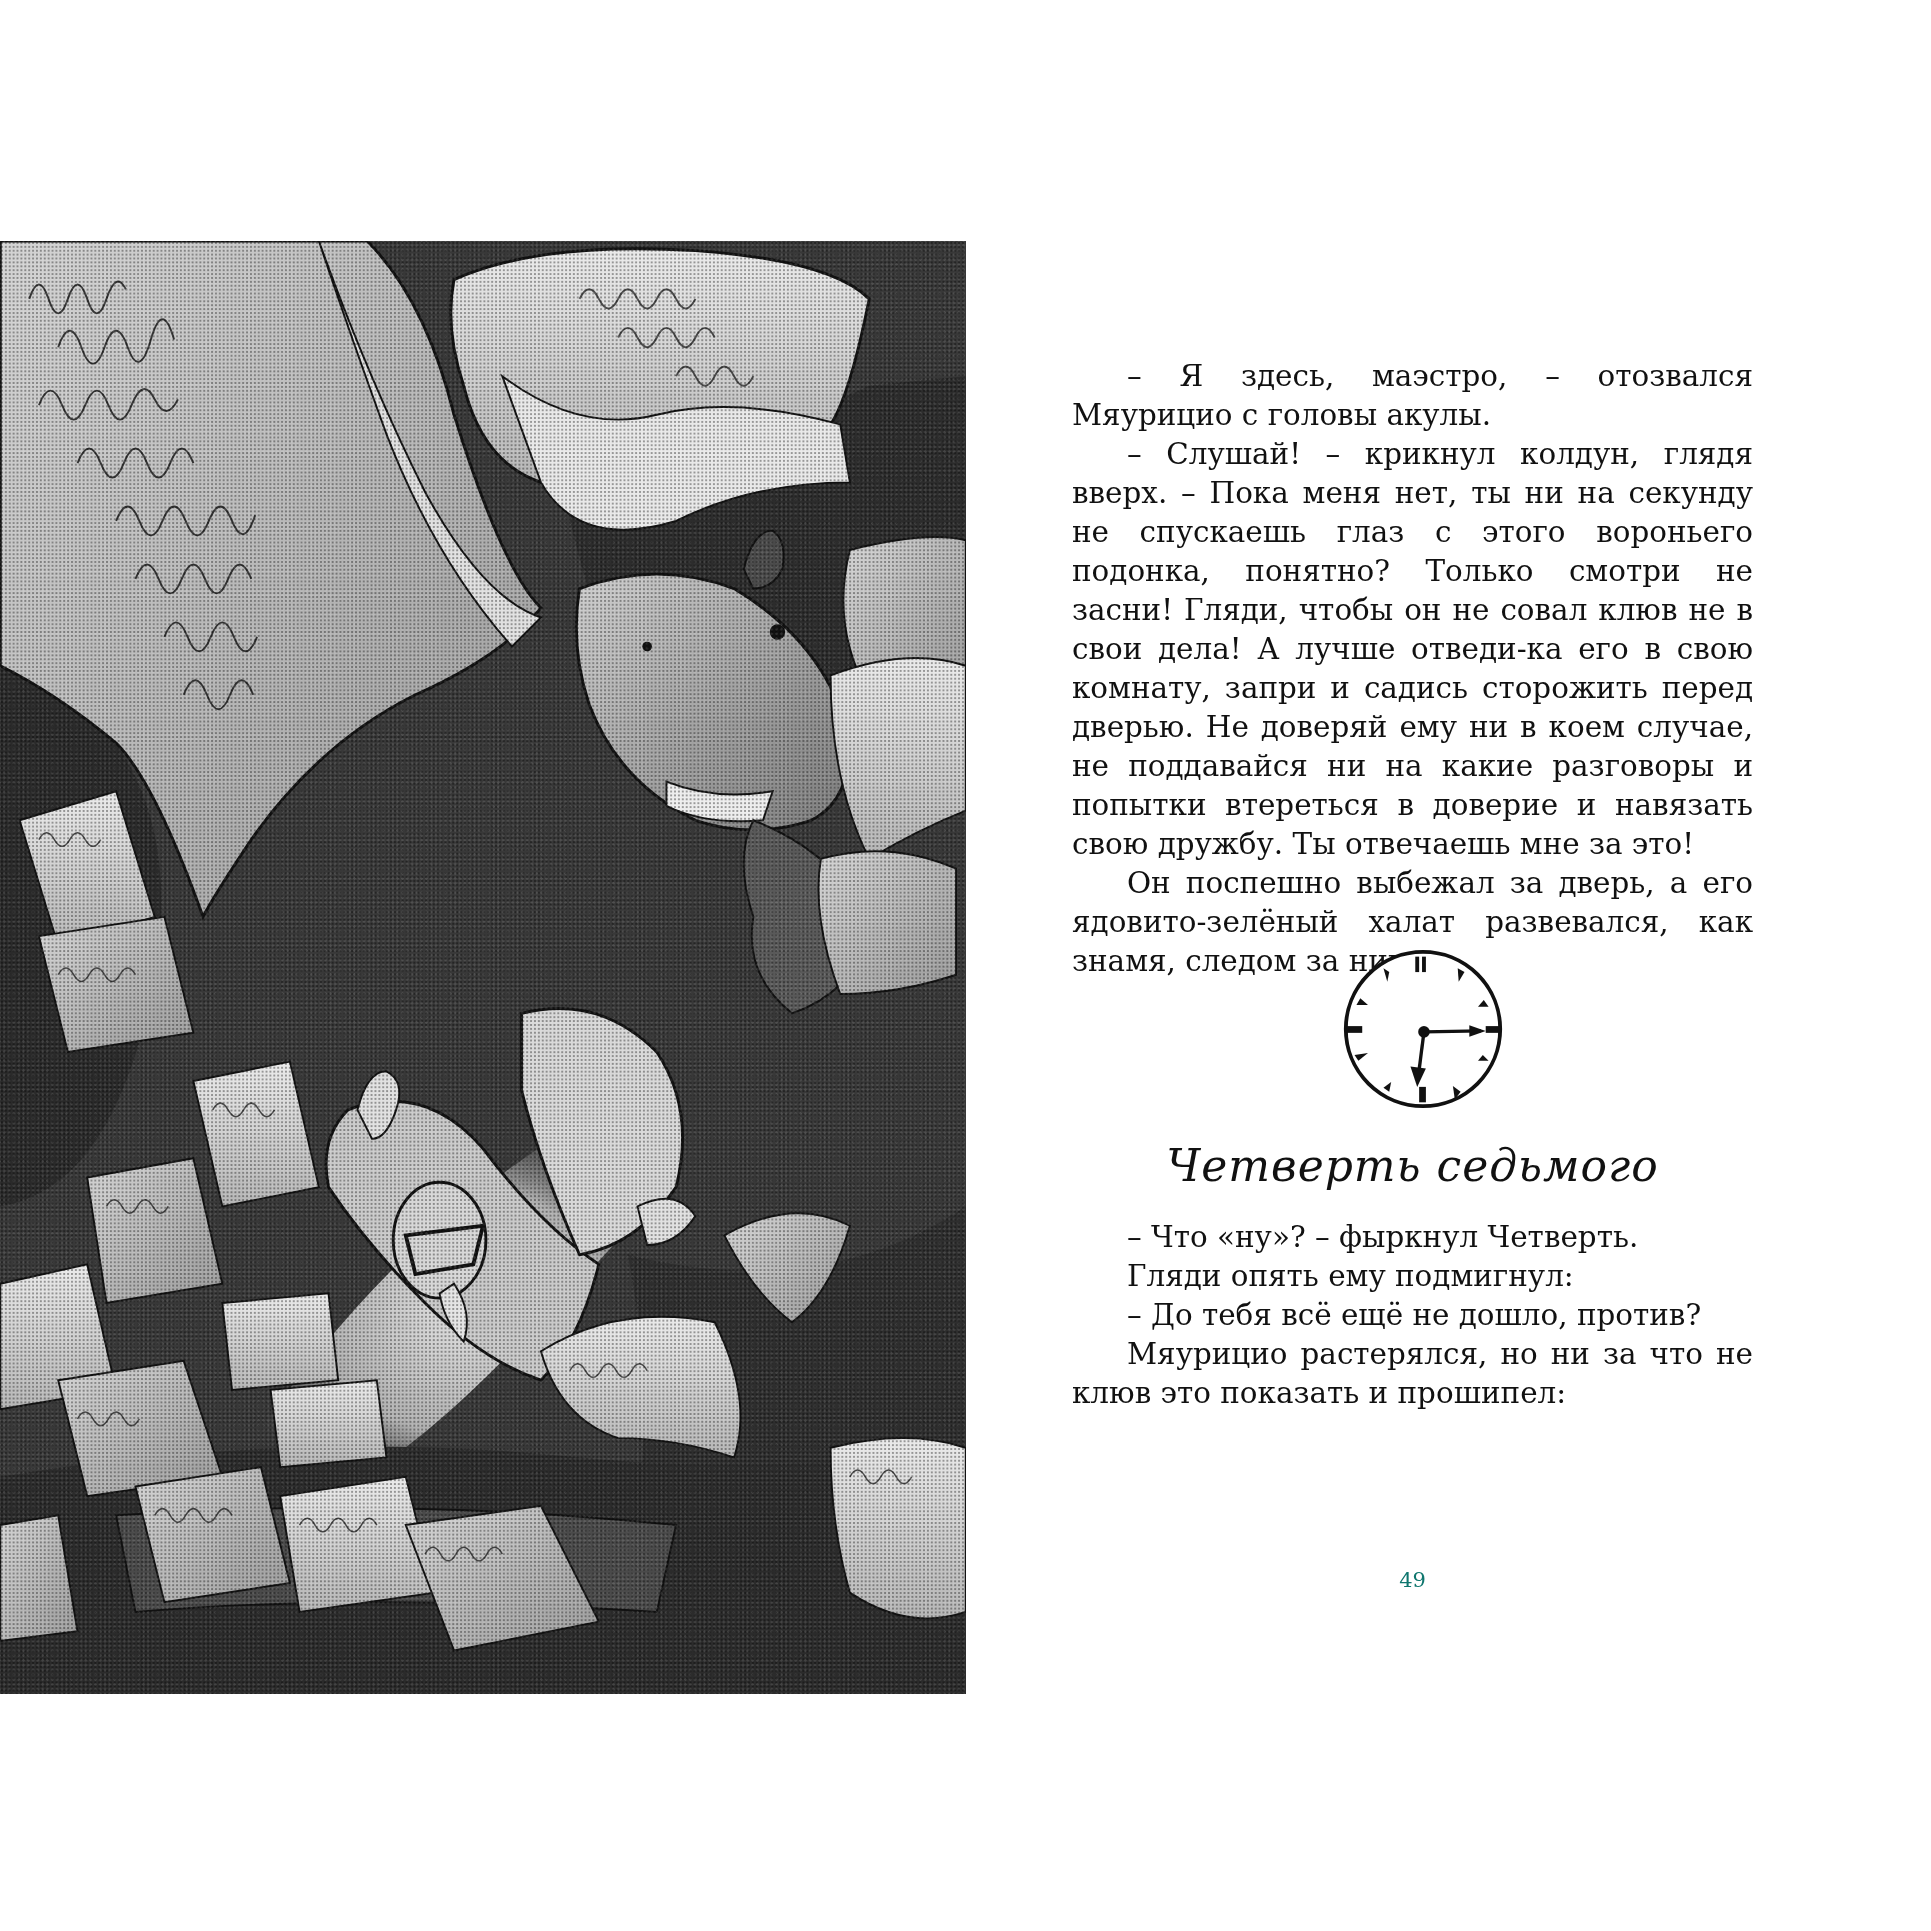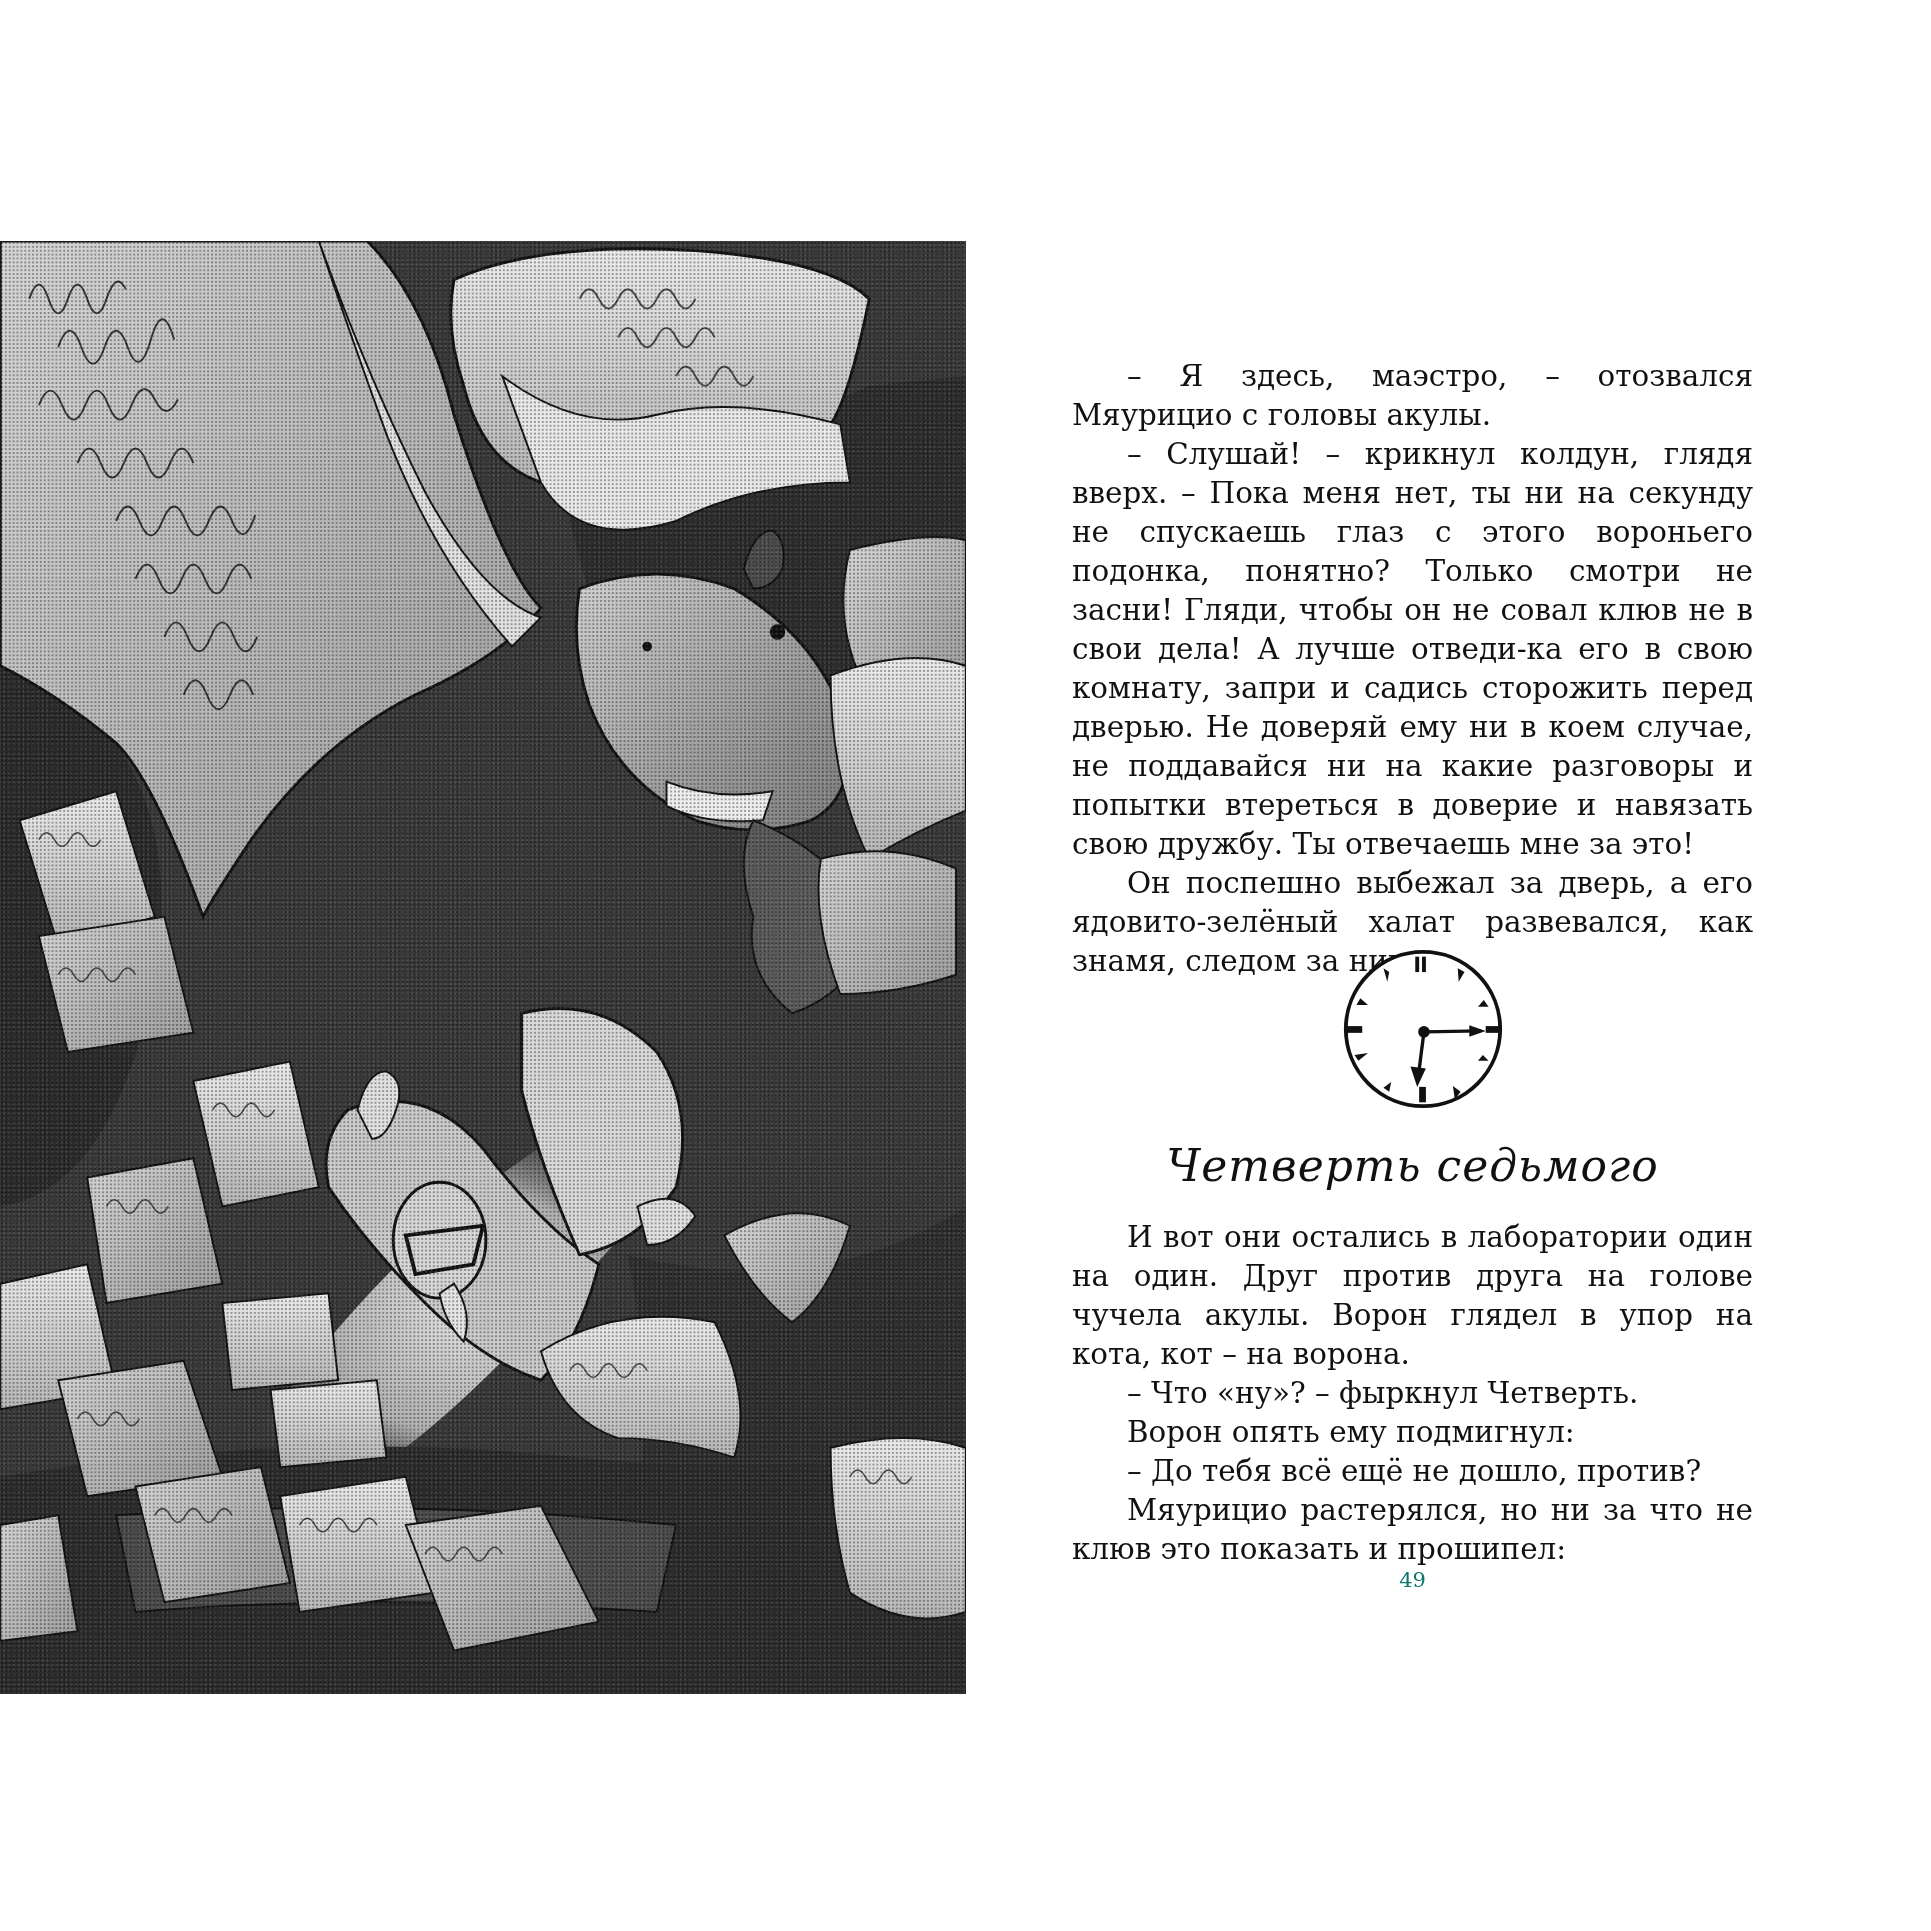--- a/index.html
+++ b/index.html
@@ -238,22 +238,21 @@
     <circle cx="86" cy="88" r="6" fill="#111"></circle>
     <line x1="86" y1="88" x2="145" y2="87" stroke="#111" stroke-width="3.5"></line>
     <polygon points="150,87 133,81 133,93" fill="#111"></polygon>
     <line x1="86" y1="88" x2="80" y2="135" stroke="#111" stroke-width="3.5"></line>
     <polygon points="79,145 72,124 88,126" fill="#111"></polygon>
   </svg>
 
   <div class="chapter-title">Четверть седьмого</div>
 
   <div class="text-block block-2">
-    <p>И вот они остались в лаборатории один на один. Друг против друга на голове чучела акулы. Ворон глядел в упор на кота, кот – на ворона.</p>
     <p>– Что «ну»? – фыркнул Четверть.</p>
-    <p>Ворон опять ему подмигнул:</p>
+    <p>Гляди опять ему подмигнул:</p>
     <p>– До тебя всё ещё не дошло, против?</p>
     <p>Мяурицио растерялся, но ни за что не клюв это показать и прошипел:</p>
   </div>
 
   <div class="page-number">49</div>
 </div>
 
 
 </body></html>

